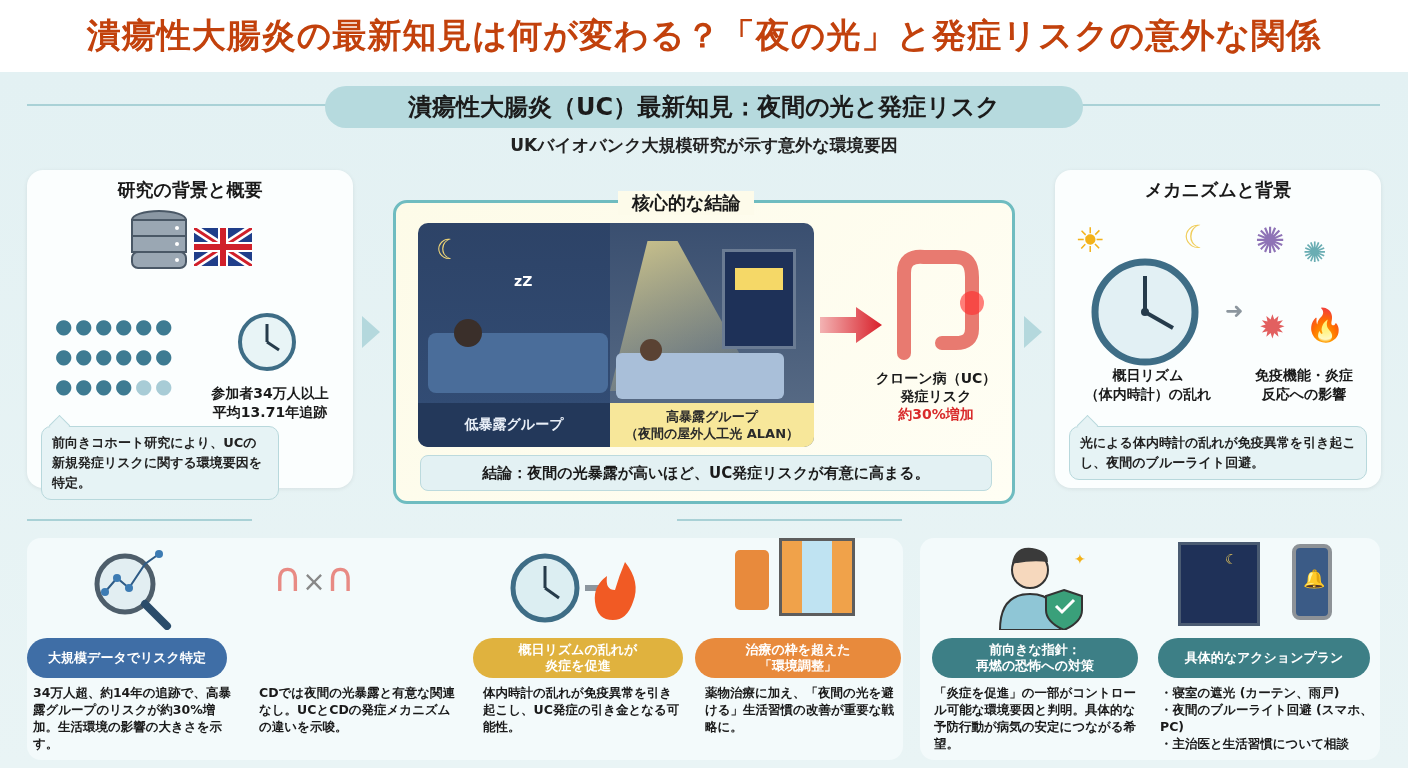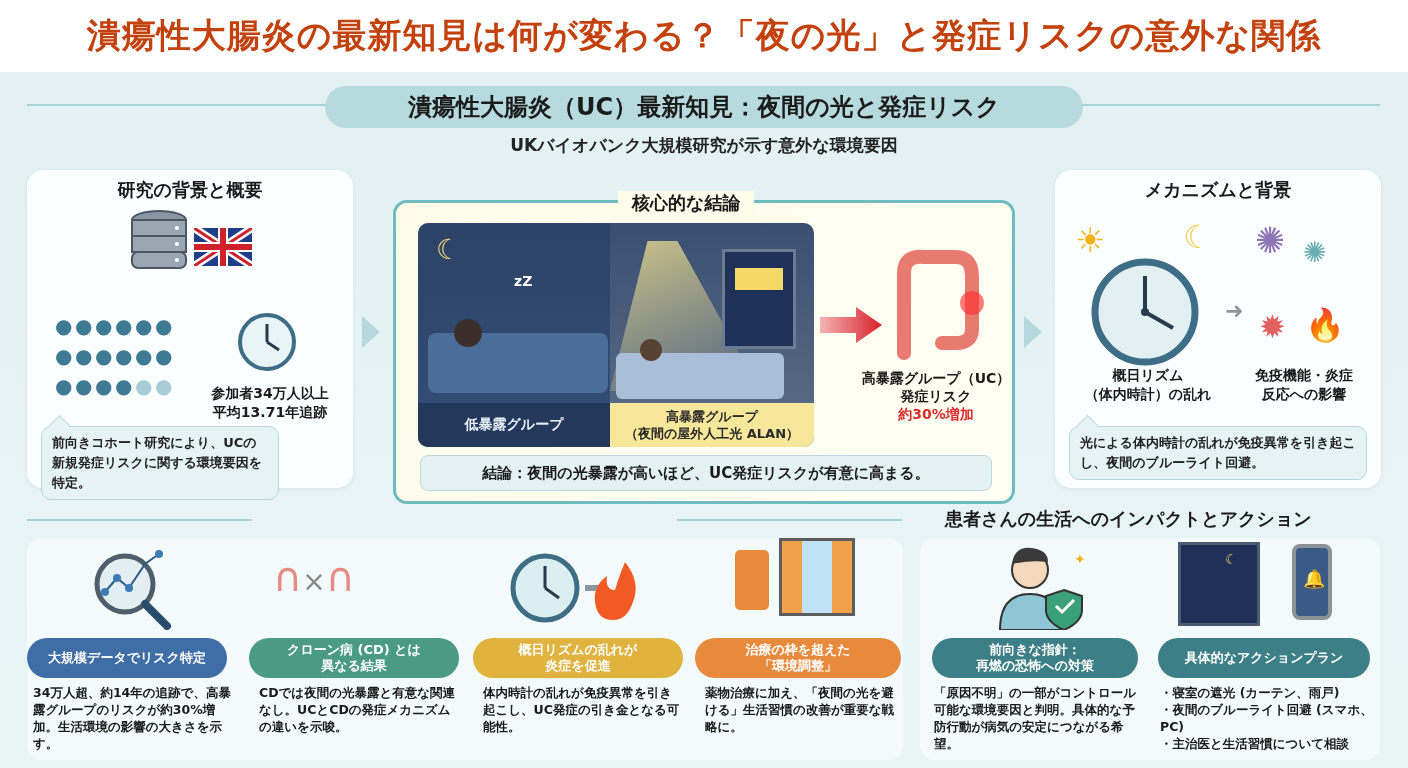--- a/index.html
+++ b/index.html
@@ -123,21 +123,21 @@
             <stop offset="1" stop-color="#d8202a"></stop>
           </linearGradient>
         </defs>
       <path d="M0 12H36V2L62 20L36 38V28H0Z" fill="url(#ag)"></path>
     </svg>
     <svg style="position:absolute;left:488px;top:40px" width="100" height="120">
       <path d="M20 110V30Q20 12 40 14H72Q88 14 88 34V86Q88 100 72 100H58" fill="none" stroke="#e87a70" stroke-width="14" stroke-linecap="round"></path>
       <circle cx="88" cy="60" r="12" fill="#ff2a2a" opacity=".6"></circle>
     </svg>
     <div style="position:absolute;left:460px;top:166px;width:160px;text-align:center;font-size:14px;font-weight:bold;line-height:18px">
-      <div>高暴露グループ（UC）</div>
+      <div>クローン病（UC）</div>
       <div>発症リスク</div>
       <div class="red">約30%増加</div>
     </div>
     <div class="concl">結論：夜間の光暴露が高いほど、UC発症リスクが有意に高まる。</div>
   </div>
 
   <div class="arrowR" style="left:1024px;top:244px"></div>
 
   <div class="card" style="left:1055px;top:98px;width:326px;height:318px">
     <div class="ctitle" style="top:8px">メカニズムと背景</div>
@@ -185,40 +185,35 @@
       <path d="M80 46h20" stroke="#8c969e" stroke-width="6"></path>
       <path d="M120 20q16 20 8 40q-6 18-20 18q-16 0-18-18q-2-16 12-26q-2 14 8 14q4-14 10-28z" fill="#f15a24"></path>
     </svg>
     <div style="position:absolute;left:708px;top:12px;width:34px;height:60px;background:#e88a3c;border-radius:5px"></div>
     <div style="position:absolute;left:752px;top:0px;width:76px;height:78px;background:#bfe3f2;border:3px solid #5d5d5d">
       <div style="position:absolute;left:0;top:0;width:20px;height:72px;background:#f0a24a"></div>
       <div style="position:absolute;right:0;top:0;width:20px;height:72px;background:#f0a24a"></div>
     </div>
 
     <div class="badge" style="left:0;top:100px;width:200px;background:#3f6ea6">大規模データでリスク特定</div>
-    <div class="badge" style="left:222px;top:100px;width:210px;background:#4a9a84">
-      <span>クローン病 (CD) とは</span>
-      <span>異なる結果</span>
-    </div>
     <div class="badge" style="left:446px;top:100px;width:210px;background:#e0b23e">
       <span>概日リズムの乱れが</span>
       <span>炎症を促進</span>
     </div>
     <div class="badge" style="left:668px;top:100px;width:206px;background:#e88a3c">
       <span>治療の枠を超えた</span>
       <span>「環境調整」</span>
     </div>
 
     <div class="ptext" style="left:6px;top:146px;width:200px">34万人超、約14年の追跡で、高暴露グループのリスクが約30%増加。生活環境の影響の大きさを示す。</div>
     <div class="ptext" style="left:232px;top:146px;width:200px">CDでは夜間の光暴露と有意な関連なし。UCとCDの発症メカニズムの違いを示唆。</div>
     <div class="ptext" style="left:456px;top:146px;width:200px">体内時計の乱れが免疫異常を引き起こし、UC発症の引き金となる可能性。</div>
     <div class="ptext" style="left:678px;top:146px;width:190px">薬物治療に加え、「夜間の光を避ける」生活習慣の改善が重要な戦略に。</div>
   </div>
 
-  <div class="secthead" style="left:945px;top:435px">患者さんの生活へのインパクトとアクション</div>
   <div class="pcard" style="left:920px;top:466px;width:460px;height:222px">
     <svg style="position:absolute;left:70px;top:4px" width="100" height="88">
       <circle cx="40" cy="28" r="18" fill="#f6d8bd" stroke="#333" stroke-width="2"></circle>
       <path d="M22 22q2-18 20-16q16 2 16 14q-18-2-36 2z" fill="#3a3a3a"></path>
       <path d="M10 88q0-36 30-36q30 0 30 36z" fill="#8fc6d6" stroke="#333" stroke-width="2"></path>
       <path d="M74 48l18 6v14q0 12-18 20q-18-8-18-20v-14z" fill="#3aa07a" stroke="#333" stroke-width="2"></path>
       <path d="M66 64l6 6l12-12" fill="none" stroke="#fff" stroke-width="3"></path>
       <text x="84" y="22" font-size="14" fill="#f3b21a">✦</text>
     </svg>
     <div style="position:absolute;left:258px;top:4px;width:82px;height:84px;background:#1f3158;border:3px solid #4a5b72">
@@ -227,20 +222,20 @@
     <div style="position:absolute;left:372px;top:6px;width:40px;height:76px;background:#3b5b86;border:4px solid #8d9297;border-radius:8px">
       <span style="position:absolute;left:7px;top:20px;color:#bfe6f4;font-size:18px">🔔</span>
     </div>
 
     <div class="badge" style="left:12px;top:100px;width:206px;background:#3d7f86">
       <span>前向きな指針：</span>
       <span>再燃の恐怖への対策</span>
     </div>
     <div class="badge" style="left:238px;top:100px;width:212px;background:#3d7f86">具体的なアクションプラン</div>
 
-    <div class="ptext" style="left:14px;top:146px;width:204px">「原因不明」の一部がコントロール可能な環境要因と判明。具体的な予防行動が病気の安定につながる希望。</div>
+    <div class="ptext" style="left:14px;top:146px;width:204px">「炎症を促進」の一部がコントロール可能な環境要因と判明。具体的な予防行動が病気の安定につながる希望。</div>
     <div class="ptext" style="left:240px;top:146px;width:216px">
       <div>・寝室の遮光 (カーテン、雨戸)</div>
       <div>・夜間のブルーライト回避 (スマホ、PC)</div>
       <div>・主治医と生活習慣について相談</div>
     </div>
   </div>
 </div>
 
 </body></html>

